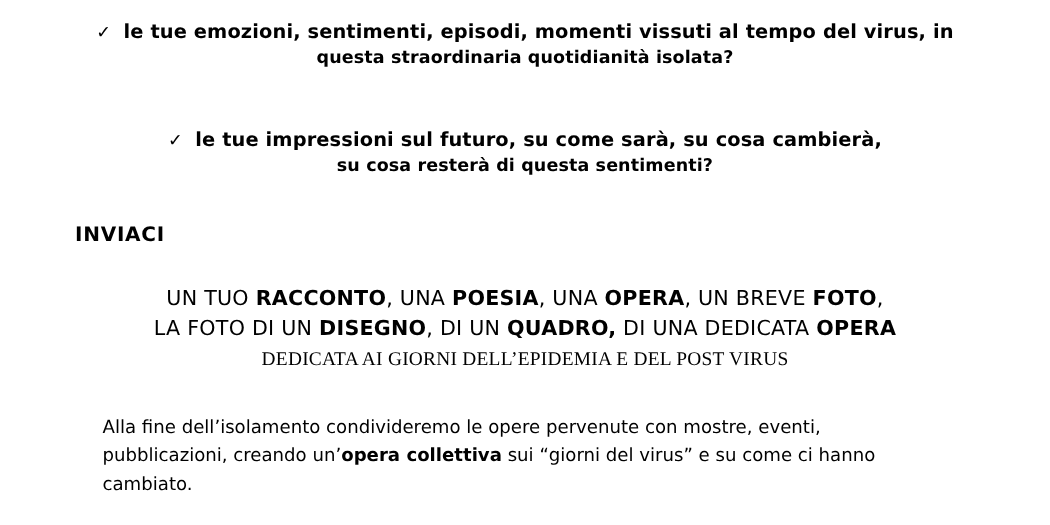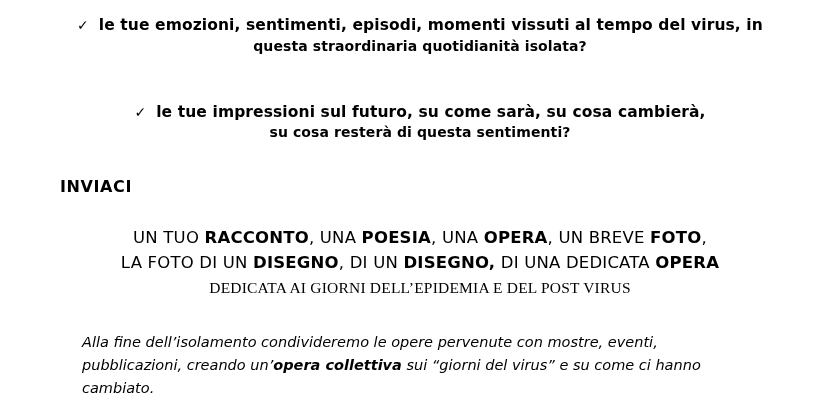--- a/index.html
+++ b/index.html
@@ -85,21 +85,20 @@
   }
 
   
   .para {
     margin-top: 32px;
     text-align: left;
     padding-left: 22px;
     padding-right: 22px;
     font-size: 14.5px;
     line-height: 1.58;
-    font-style: italic;
   }
   .para b { font-weight: bold; }
 
   
   .partecipare {
     margin-top: 30px;
     padding-left: 22px;
     font-size: 15px;
     font-weight: bold;
     letter-spacing: 0.3px;
@@ -121,21 +120,21 @@
     <div class="bullet-item">
       <span class="check">✓</span><span class="bullet-line">le tue impressioni sul futuro, su come sarà, su cosa cambierà,</span>
       <span class="bullet-line-2">su cosa resterà di questa sentimenti?</span>
     </div>
   </div>
 
   <div class="inviaci">INVIACI</div>
 
   <div class="caps-block">
     <span class="caps-line"><span>UN TUO </span><b>RACCONTO</b><span>, UNA </span><b>POESIA</b><span>, UNA </span><b>OPERA</b><span>, UN BREVE </span><b>FOTO</b><span>,</span></span>
-    <span class="caps-line"><span>LA FOTO DI UN </span><b>DISEGNO</b><span>, DI UN </span><b>DISEGNO,</b><span> DI UNA DEDICATA </span><b>OPERA</b></span>
+    <span class="caps-line"><span>LA FOTO DI UN </span><b>DISEGNO</b><span>, DI UN </span><b>QUADRO,</b><span> DI UNA DEDICATA </span><b>OPERA</b></span>
     <span class="caps-line small"><span>DEDICATA AI GIORNI DELL’EPIDEMIA E DEL POST VIRUS</span></span>
   </div>
 
   <div class="para"><span>Alla fine dell’isolamento condivideremo le opere pervenute con mostre, eventi, pubblicazioni, creando un’</span><b>opera collettiva</b><span> sui “giorni del virus” e su come ci hanno cambiato.</span></div>
 
   <div class="partecipare">PER PARTECIPARE:</div>
 
 </div>
 
 </body></html>

